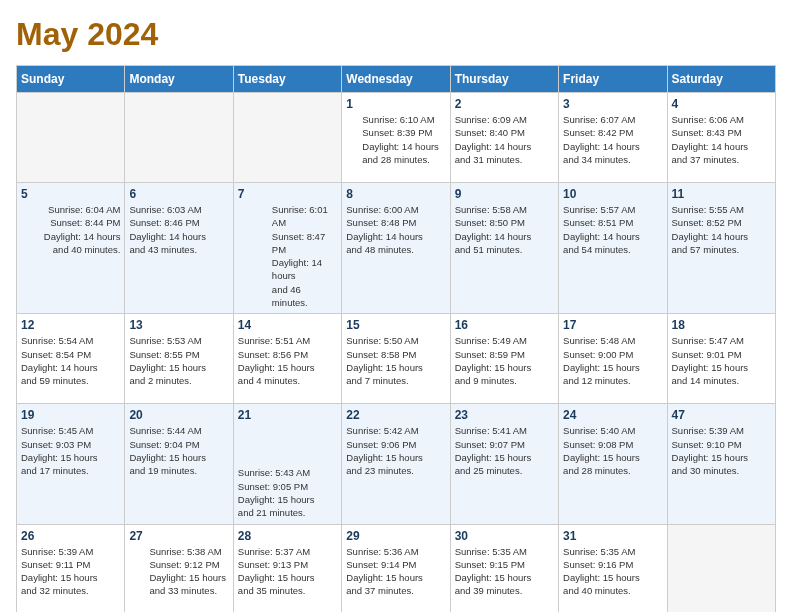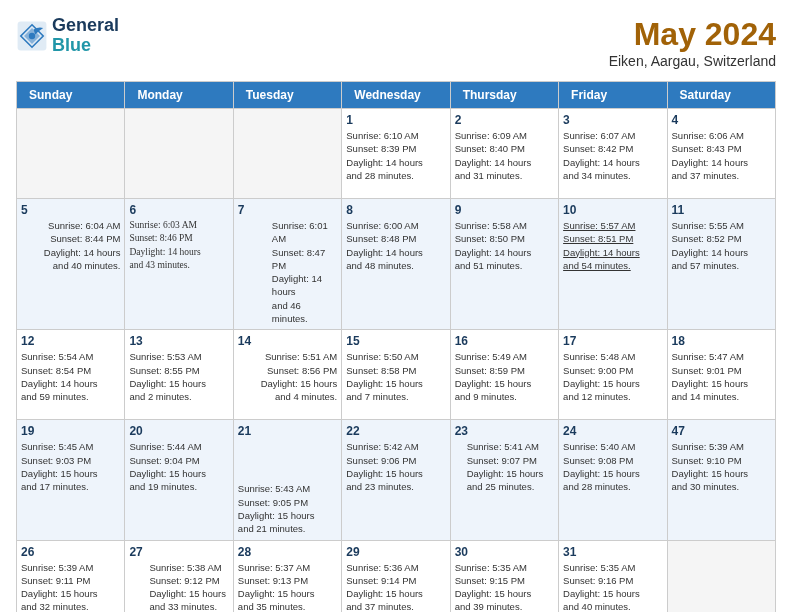--- a/index.html
+++ b/index.html
@@ -49,21 +49,21 @@
     table {
       width: 100%;
       border-collapse: collapse;
       table-layout: fixed;
     }
     thead th {
       background-color: #2e7abf;
       color: #fff;
       font-size: 12px;
       font-weight: bold;
-      padding: 6px 12px;
+      padding: 6px 4px;
       text-align: left;
       border: 1px solid #ccc;
     }
     td {
       border: 1px solid #ccc;
       vertical-align: top;
       padding: 4px;
       font-size: 10px;
       color: #333;
       height: 90px;
@@ -84,38 +84,22 @@
       line-height: 1.4;
     }
     tr:nth-child(even) td:not(.empty) {
       background: #eef4fb;
     }
   </style>
 </head>
 <body>
 
 <div class="header">
-  <div class="logo">
-    <svg class="logo-icon" viewBox="0 0 40 40">
-      <rect x="2" y="2" width="36" height="36" rx="4" fill="#2e7abf" opacity="0.15"></rect>
-      <polygon points="20,6 34,20 20,34 6,20" fill="none" stroke="#2e7abf" stroke-width="2"></polygon>
-      <polygon points="20,10 30,20 20,30 10,20" fill="#2e7abf" opacity="0.5"></polygon>
-      <circle cx="20" cy="20" r="4" fill="#2e7abf"></circle>
-
-      <path d="M22 12 Q28 8 34 10 Q28 14 24 18" fill="#2e7abf"></path>
-    </svg>
-    <div>
-      <div class="logo-text">
-        General<br><span>Blue</span>
-      </div>
-    </div>
-  </div>
   <div class="title-block">
     <div class="month-title">May 2024</div>
-    <div class="location">Eiken, Aargau, Switzerland</div>
   </div>
 </div>
 
 <table>
   <thead>
     <tr id="header-row">
     <th>Sunday</th>
         <th>Monday</th>
         <th>Tuesday</th>
         <th>Wednesday</th>
@@ -124,21 +108,21 @@
         <th>Saturday</th>
       </tr>
   </thead>
   <tbody id="calendar-body">
   <tr>
         <td class="empty"></td>
         <td class="empty"></td>
         <td class="empty"></td>
         <td>
           <div class="day-num">1</div>
-          <div class="day-info" style="white-space: pre-line;">Sunrise: 6:10 AM
+          <div class="day-info" style="white-space: pre-line; margin-left: 16px;">Sunrise: 6:10 AM
 Sunset: 8:39 PM
 Daylight: 14 hours
 and 28 minutes.</div>
         </td>
         <td>
           <div class="day-num">2</div>
           <div class="day-info" style="white-space: pre-line;">Sunrise: 6:09 AM
 Sunset: 8:40 PM
 Daylight: 14 hours
 and 31 minutes.</div>
@@ -161,21 +145,21 @@
       <tr>
         <td>
           <div class="day-num">5</div>
           <div class="day-info" style="white-space: pre-line; text-align: right;">Sunrise: 6:04 AM
 Sunset: 8:44 PM
 Daylight: 14 hours
 and 40 minutes.</div>
         </td>
         <td>
           <div class="day-num">6</div>
-          <div class="day-info" style="white-space: pre-line; font-family: Liberation Serif, serif;">Sunrise: 6:03 AM
+          <div class="day-info" style="white-space: pre-line;">Sunrise: 6:03 AM
 Sunset: 8:46 PM
 Daylight: 14 hours
 and 43 minutes.</div>
         </td>
         <td>
           <div class="day-num">7</div>
           <div class="day-info" style="white-space: pre-line; margin-left: 34px;">Sunrise: 6:01 AM
 Sunset: 8:47 PM
 Daylight: 14 hours
 and 46 minutes.</div>
@@ -189,21 +173,21 @@
         </td>
         <td>
           <div class="day-num">9</div>
           <div class="day-info" style="white-space: pre-line;">Sunrise: 5:58 AM
 Sunset: 8:50 PM
 Daylight: 14 hours
 and 51 minutes.</div>
         </td>
         <td>
           <div class="day-num">10</div>
-          <div class="day-info" style="white-space: pre-line; text-decoration: underline;">Sunrise: 5:57 AM
+          <div class="day-info" style="white-space: pre-line;">Sunrise: 5:57 AM
 Sunset: 8:51 PM
 Daylight: 14 hours
 and 54 minutes.</div>
         </td>
         <td>
           <div class="day-num">11</div>
           <div class="day-info" style="white-space: pre-line;">Sunrise: 5:55 AM
 Sunset: 8:52 PM
 Daylight: 14 hours
 and 57 minutes.</div>
@@ -219,21 +203,21 @@
         </td>
         <td>
           <div class="day-num">13</div>
           <div class="day-info" style="white-space: pre-line;">Sunrise: 5:53 AM
 Sunset: 8:55 PM
 Daylight: 15 hours
 and 2 minutes.</div>
         </td>
         <td>
           <div class="day-num">14</div>
-          <div class="day-info" style="white-space: pre-line; text-align: right;">Sunrise: 5:51 AM
+          <div class="day-info" style="white-space: pre-line;">Sunrise: 5:51 AM
 Sunset: 8:56 PM
 Daylight: 15 hours
 and 4 minutes.</div>
         </td>
         <td>
           <div class="day-num">15</div>
           <div class="day-info" style="white-space: pre-line;">Sunrise: 5:50 AM
 Sunset: 8:58 PM
 Daylight: 15 hours
 and 7 minutes.</div>
@@ -284,21 +268,21 @@
         </td>
         <td>
           <div class="day-num">22</div>
           <div class="day-info" style="white-space: pre-line;">Sunrise: 5:42 AM
 Sunset: 9:06 PM
 Daylight: 15 hours
 and 23 minutes.</div>
         </td>
         <td>
           <div class="day-num">23</div>
-          <div class="day-info" style="white-space: pre-line; margin-left: 12px;">Sunrise: 5:41 AM
+          <div class="day-info" style="white-space: pre-line;">Sunrise: 5:41 AM
 Sunset: 9:07 PM
 Daylight: 15 hours
 and 25 minutes.</div>
         </td>
         <td>
           <div class="day-num">24</div>
           <div class="day-info" style="white-space: pre-line;">Sunrise: 5:40 AM
 Sunset: 9:08 PM
 Daylight: 15 hours
 and 28 minutes.</div>

